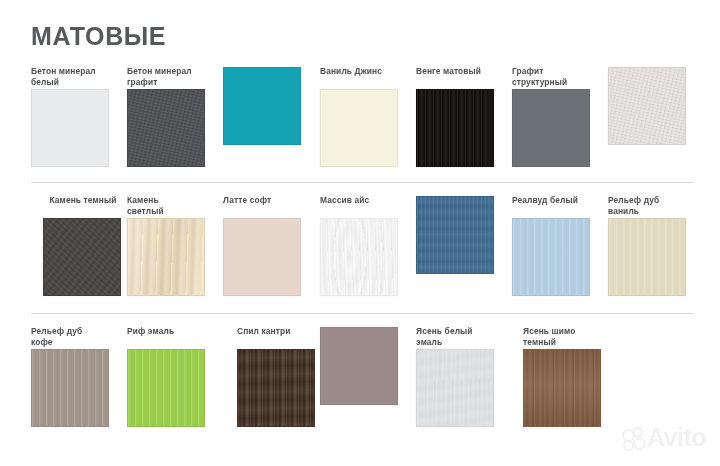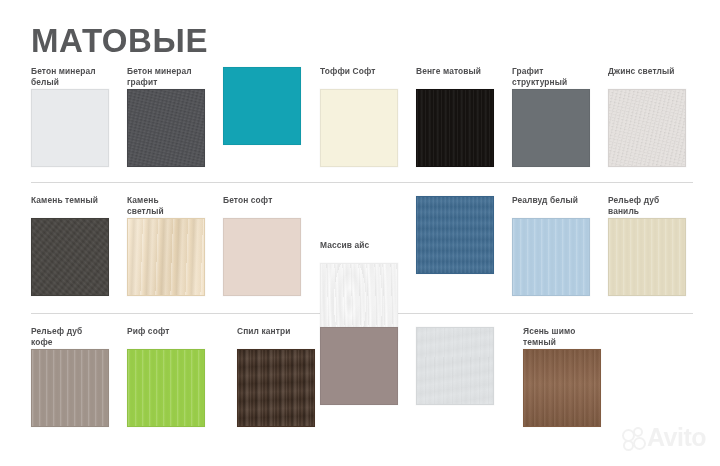--- a/index.html
+++ b/index.html
@@ -21,21 +21,21 @@
     position: absolute;
     inset: 0;
     background: #ffffff;
   }
 
   
   #title {
     position: absolute;
     left: 31px;
     top: 24px;
-    font-size: 33px;
+    font-size: 25px;
     font-weight: 700;
     letter-spacing: 0.6px;
     color: #58595b;
     line-height: 1;
     white-space: nowrap;
   }
 
   
   .row {
     position: absolute;
@@ -273,66 +273,65 @@
         <div class="swatch" style="background: rgb(74, 75, 79);">
           <div class="tex tex-fleck"></div>
         </div>
       </div>
       <div class="cell" style="left: 192px;">
         <div class="swatch" style="background: rgb(19, 163, 180);">
           <div class="tex tex-plain"></div>
         </div>
       </div>
       <div class="cell" style="left: 289px;">
-        <div class="cell-label">Тоффи Софт</div>
+        <div class="cell-label">Ваниль Джинс</div>
         <div class="swatch" style="background: rgb(246, 242, 221);">
           <div class="tex tex-plain"></div>
         </div>
       </div>
       <div class="cell" style="left: 385px;">
         <div class="cell-label">Венге матовый</div>
         <div class="swatch" style="background: rgb(21, 18, 16);">
           <div class="tex tex-vgrain"></div>
         </div>
       </div>
       <div class="cell" style="left: 481px;">
         <div class="cell-label">Графит
 структурный</div>
         <div class="swatch" style="background: rgb(107, 112, 116);">
           <div class="tex tex-plain"></div>
         </div>
       </div>
       <div class="cell" style="left: 577px;">
-        <div class="cell-label">Джинс светлый</div>
         <div class="swatch" style="background: rgb(228, 224, 221);">
           <div class="tex tex-fleck"></div>
         </div>
       </div>
     </div>
   <div class="row" id="row-1">
-      <div class="cell" style="left: 0px;">
+      <div class="cell" style="left: 12px; text-align: center;">
         <div class="cell-label">Камень темный</div>
         <div class="swatch" style="background: rgb(70, 67, 63);">
           <div class="tex tex-stone"></div>
         </div>
       </div>
       <div class="cell" style="left: 96px;">
         <div class="cell-label">Камень
 светлый</div>
         <div class="swatch" style="background: rgb(240, 220, 187);">
           <div class="tex tex-birch"></div>
         </div>
       </div>
       <div class="cell" style="left: 192px;">
-        <div class="cell-label">Бетон софт</div>
+        <div class="cell-label">Латте софт</div>
         <div class="swatch" style="background: rgb(230, 214, 204);">
           <div class="tex tex-plain"></div>
         </div>
       </div>
-      <div class="cell" style="left: 289px; margin-top: 45px;">
+      <div class="cell" style="left: 289px;">
         <div class="cell-label">Массив айс</div>
         <div class="swatch" style="background: rgb(251, 251, 251);">
           <div class="tex tex-swirl"></div>
         </div>
       </div>
       <div class="cell" style="left: 385px;">
         <div class="swatch" style="background: rgb(61, 107, 146);">
           <div class="tex tex-denim"></div>
         </div>
       </div>
@@ -352,37 +351,39 @@
     </div>
   <div class="row" id="row-2">
       <div class="cell" style="left: 0px;">
         <div class="cell-label">Рельеф дуб
 кофе</div>
         <div class="swatch" style="background: rgb(162, 149, 140);">
           <div class="tex tex-vgrain-soft"></div>
         </div>
       </div>
       <div class="cell" style="left: 96px;">
-        <div class="cell-label">Риф софт</div>
+        <div class="cell-label">Риф эмаль</div>
         <div class="swatch" style="background: rgb(154, 206, 74);">
           <div class="tex tex-vgrain-soft"></div>
         </div>
       </div>
       <div class="cell" style="left: 206px;">
         <div class="cell-label">Спил кантри</div>
         <div class="swatch" style="background: rgb(74, 53, 39);">
           <div class="tex tex-wood-dark"></div>
         </div>
       </div>
       <div class="cell" style="left: 289px;">
         <div class="swatch" style="background: rgb(155, 139, 136);">
           <div class="tex tex-plain"></div>
         </div>
       </div>
       <div class="cell" style="left: 385px;">
+        <div class="cell-label">Ясень белый
+эмаль</div>
         <div class="swatch" style="background: rgb(226, 229, 231);">
           <div class="tex tex-ash-white"></div>
         </div>
       </div>
       <div class="cell" style="left: 481px; padding-left: 11px;">
         <div class="cell-label">Ясень шимо
 темный</div>
         <div class="swatch" style="background: rgb(138, 98, 71);">
           <div class="tex tex-wood-walnut"></div>
         </div>

